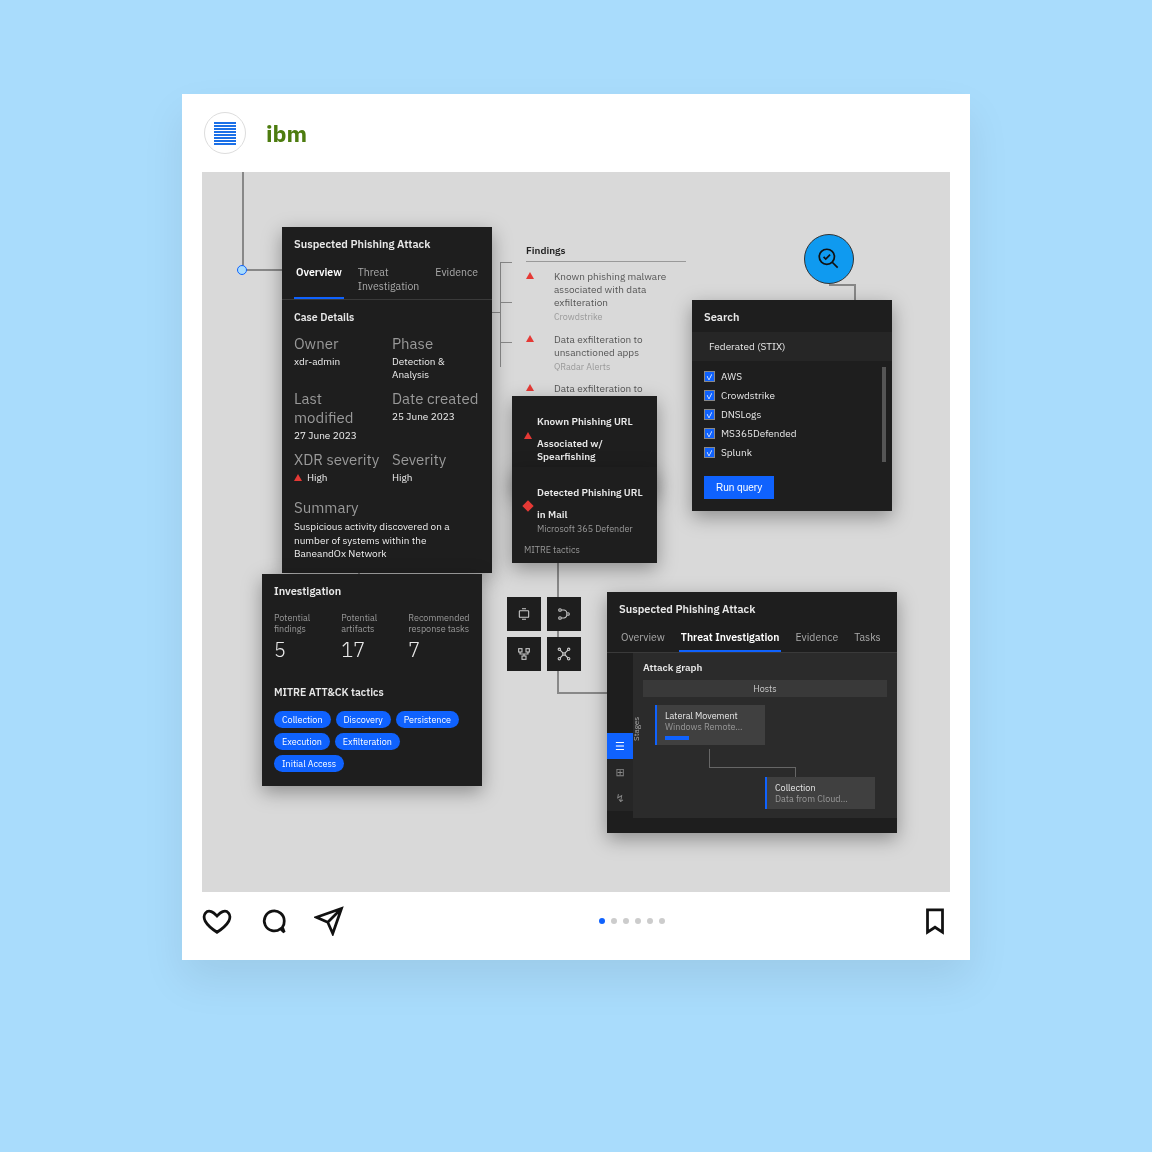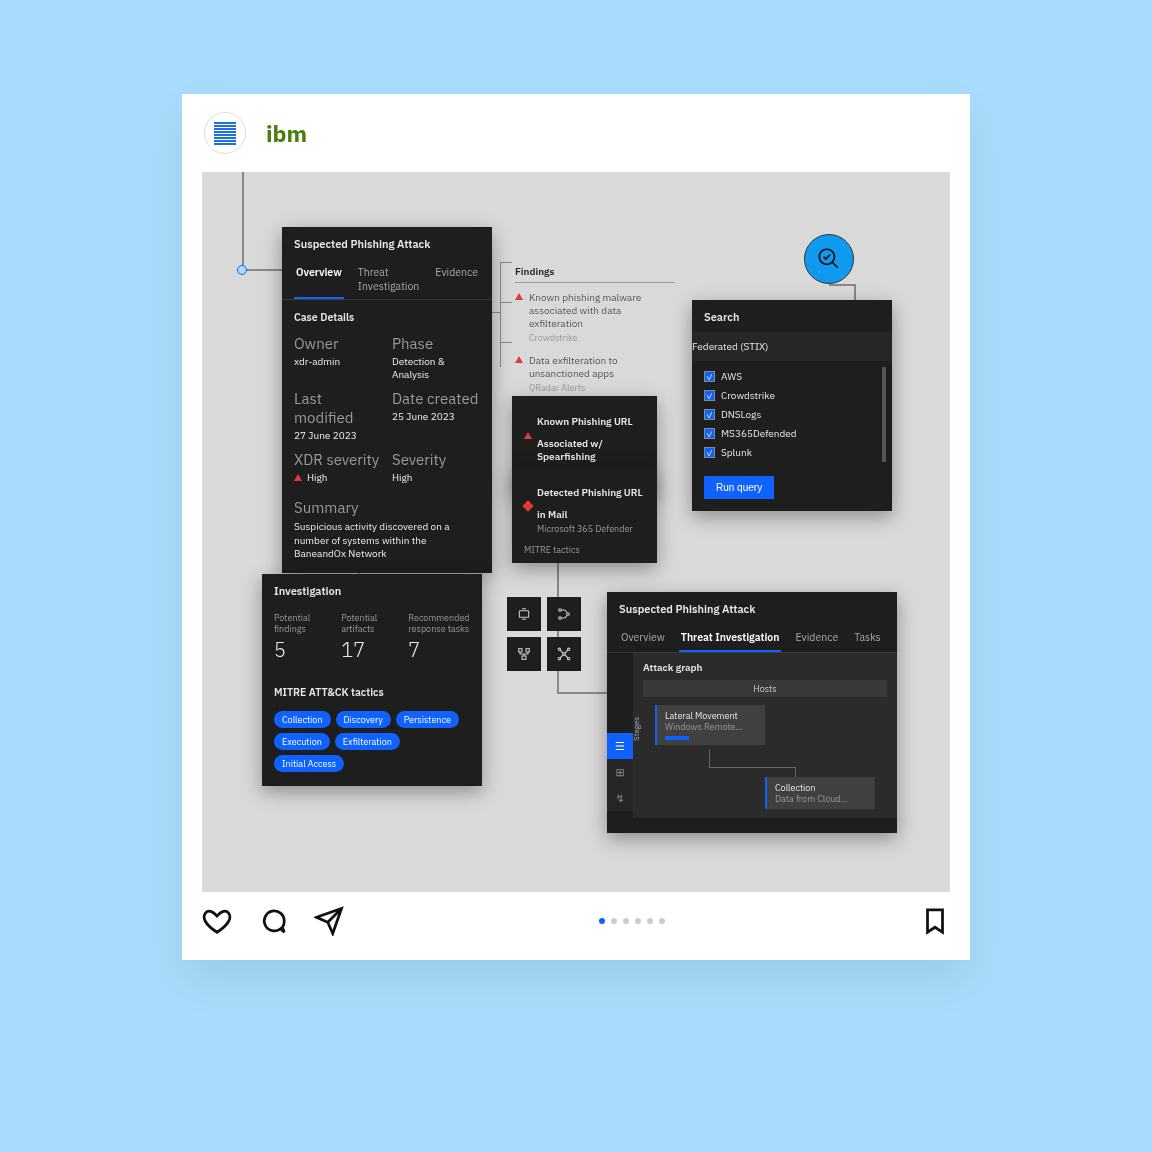--- a/index.html
+++ b/index.html
@@ -18,31 +18,31 @@
 .tab.active { color: #fff; font-weight: 600; border-bottom: 2px solid #0f62fe; }
 .sect-title { font-weight: 600; font-size: 10.5px; padding: 10px 12px 6px; }
 .meta-grid { display: grid; grid-template-columns: 1fr 1fr; gap: 8px 10px; padding: 4px 12px 8px; }
 .meta-label { color: #999; font-size: 15px; }
 .meta-val { color: #eee; font-size: 10px; margin-top: 2px; }
 .row-flex { display: flex; align-items: center; gap: 5px; }
 .tri-red { width: 0; height: 0; border-left: 4px solid transparent; border-right: 4px solid transparent; border-bottom: 7px solid #e53935; display: inline-block; }
 .diamond-red { width: 8px; height: 8px; background: #e53935; transform: rotate(45deg); display: inline-block; flex-shrink:0; }
 .summary { padding: 6px 12px 12px; }
 .summary .meta-label { margin-bottom: 3px; }
-.findings { position: absolute; left: 313px; top: 72px; width: 160px; font-size: 10px; color: #555; margin-top: 21px; }
+.findings { position: absolute; left: 324px; top: 72px; width: 160px; font-size: 10px; color: #555; }
 .findings-title { font-weight: 600; color: #222; padding-bottom: 4px; border-bottom: 1px solid #999; margin-bottom: 8px; }
-.find-item { display: flex; gap: 6px; margin-bottom: 10px; line-height: 1.3; }
+.find-item { display: flex; gap: 20px; margin-bottom: 10px; line-height: 1.3; }
 .find-item .tri-red { margin-top: 2px; flex-shrink:0; }
 .find-src { color: #999; font-size: 9px; display: block; margin-top: 2px; }
 .mini-panel { position: absolute; background: #1e1e1e; color: #e8e8e8; font-size: 10px; padding: 10px 12px 8px; box-shadow: 0 6px 18px rgba(0,0,0,.35); width: 145px; }
 .mini-title { font-weight: 600; line-height: 1.3; margin-bottom:2px;margin-top:9px; }
 .mini-sub { color: #999; font-size: 9px; }
 .mitre-lbl { color: #999; font-size: 9px; margin-top: 10px; display: block; }
 .search-panel { left: 490px; top: 128px; width: 200px; }
-.search-sect { padding: 8px 0; background: #262626; }
+.search-sect { padding: 8px 17px; background: #262626; }
 .chk-list { padding: 6px 12px; position: relative; }
 .chk-list::after { content:""; position:absolute; right:6px; top:6px; bottom:6px; width:4px; background:#555; }
 .chk { display: flex; align-items: center; gap: 6px; padding: 3px 0; font-size: 10px; }
 .chk-box { width: 11px; height: 11px; border: 1px solid #888; background: #0f62fe; display: flex; align-items: center; justify-content: center; }
 .chk-mark { color: #fff; font-size: 8px; line-height: 1; }
 .btn-run { display: block; cursor:pointer; margin: 8px 12px 12px; padding: 6px 12px; background: #0f62fe; color: #fff; border: none; font-size: 10px; text-align: left; }
 .invest { left: 60px; top: 402px; width: 220px; }
 .stats { display: flex; gap: 31px; padding: 6px 12px 12px; }
 .stat-lbl { color: #999; font-size: 9px; }
 .stat-val { font-size: 20px; font-weight: 300; margin-top: 2px; }

